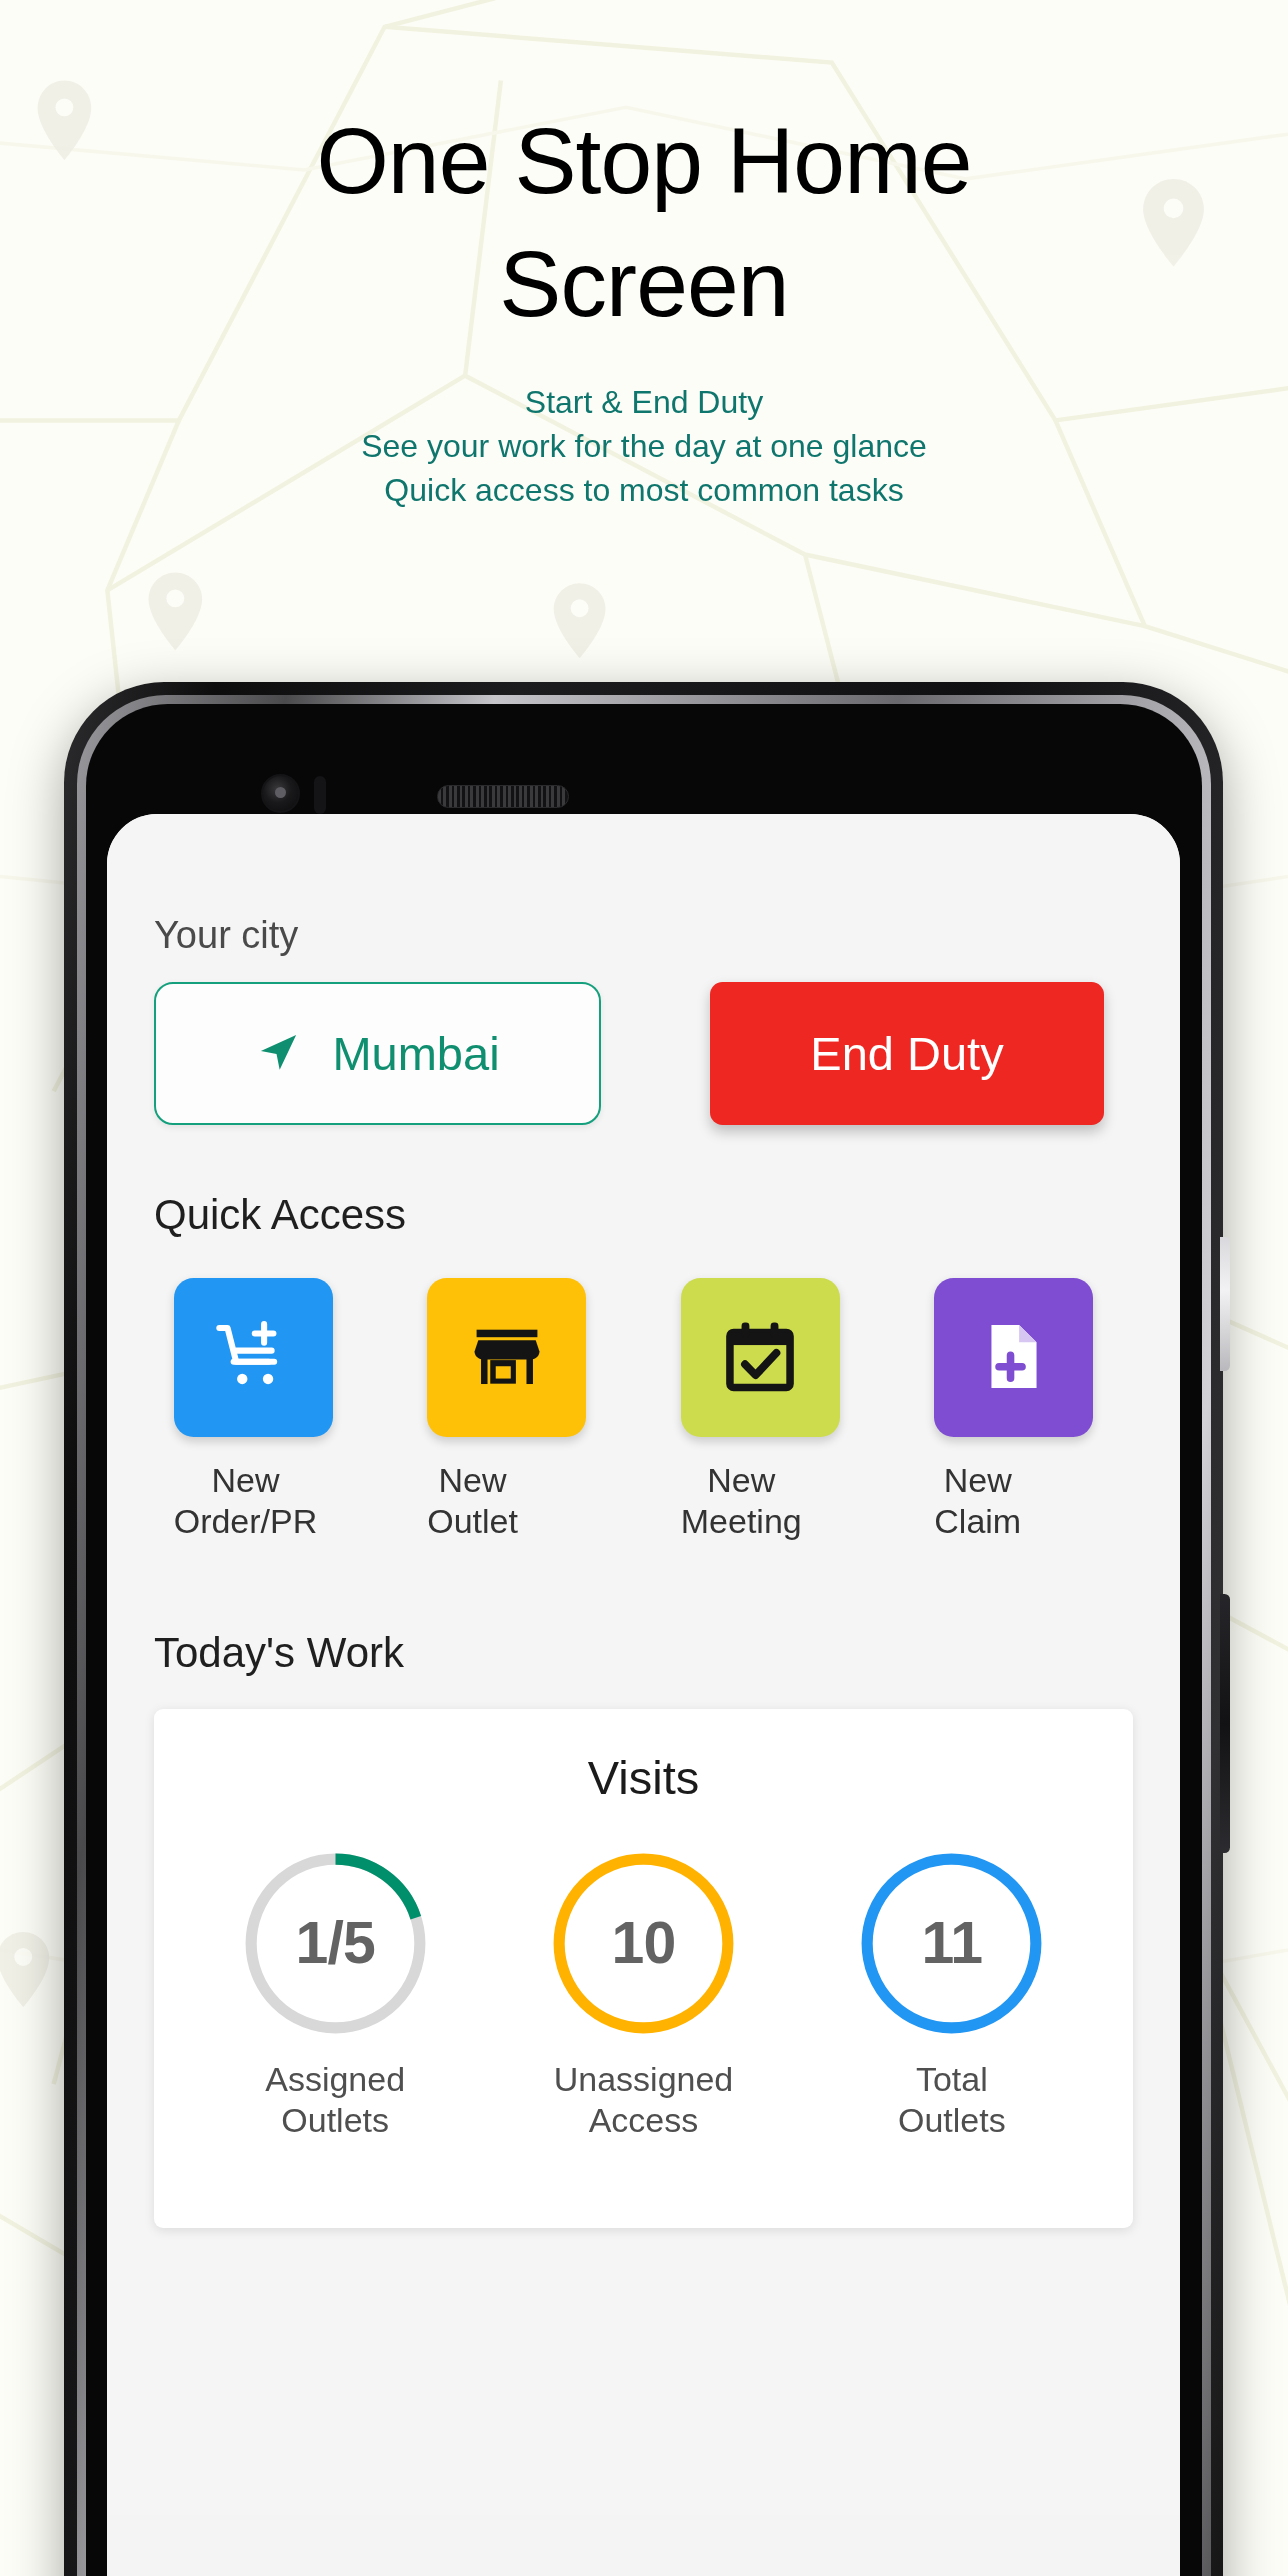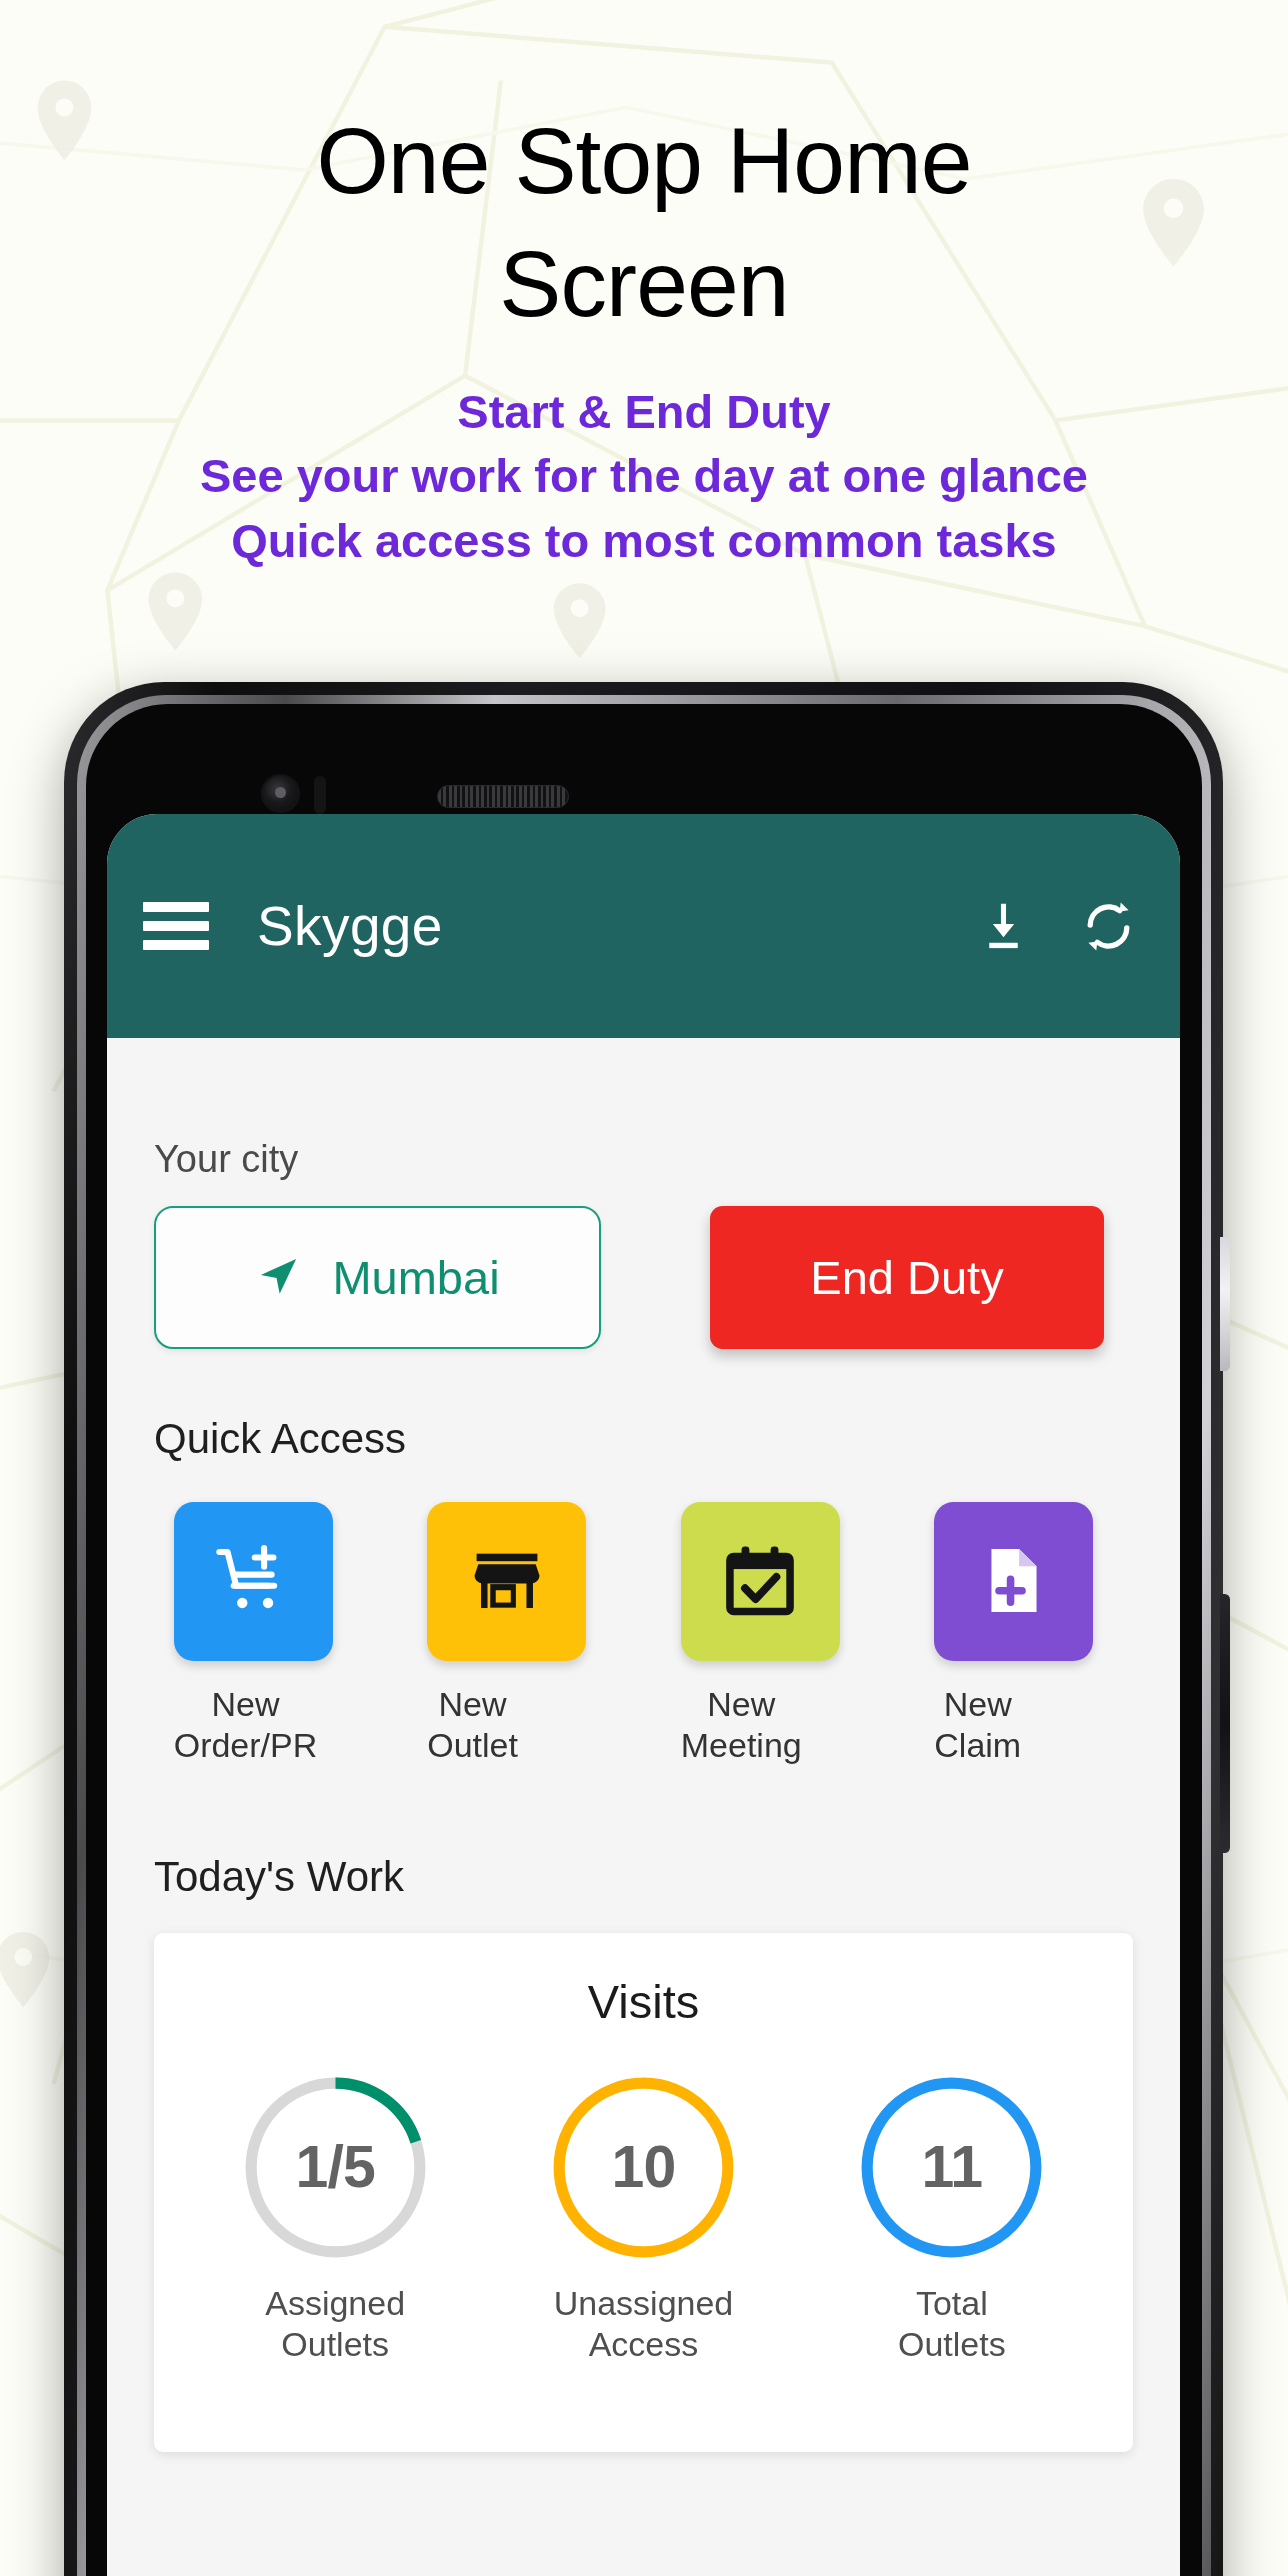--- a/index.html
+++ b/index.html
@@ -38,24 +38,24 @@
   .promo-title {
     font-size: 93px;
     line-height: 1.32;
     font-weight: 400;
     color: #000;
     letter-spacing: -0.9px;
     padding-top: 88px;
     white-space: pre-line;
   }
   .promo-sub {
-    font-size: 47px;
+    font-size: 32px;
     line-height: 1.38;
-    font-weight: 700;
-    color: #6d28d9;
+    font-weight: 400;
+    color: #0f766e;
     padding-top: 34px;
     white-space: pre-line;
   }
 
   
   .phone {
     position: absolute;
     left: 64px;
     top: 682px;
     width: 1159px;
@@ -322,44 +322,20 @@
     <div class="cam-lens"></div>
     <div class="cam-dot"></div>
     <div class="cam-bar"></div>
     <div class="speaker"></div>
   </div>
   <div class="side-btn-power"></div>
   <div class="side-btn-vol"></div>
 
   <div class="phone-screen">
 
-    <div class="appbar">
-      <div class="hamburger">
-        <span></span>
-          <span></span>
-          <span></span>
-      </div>
-      <div class="app-title">Skygge</div>
-      <div class="appbar-actions">
-        <div class="icon-btn">
-          <svg width="61" height="61" viewBox="0 0 24 24" fill="#ffffff">
-            <path d="M11 3h2v8h3.2L12 16.2 7.8 11H11V3z"></path>
-            <rect x="6.4" y="18.4" width="11.2" height="2.1"></rect>
-          </svg>
-        </div>
-        <div class="icon-btn">
-          <svg width="61" height="61" viewBox="0 0 24 24" fill="none" stroke="#ffffff" stroke-width="2.1">
-            <path d="M19.2 12.6a7.2 7.2 0 0 1-11.6 5.6" stroke-linecap="round"></path>
-            <path d="M4.8 11.4a7.2 7.2 0 0 1 11.6-5.6" stroke-linecap="round"></path>
-            <path d="M16.8 2.6l-0.4 3.5 3.5-0.5" fill="#ffffff" stroke="none"></path>
-            <path d="M7.2 21.4l0.4-3.5-3.5 0.5" fill="#ffffff" stroke="none"></path>
-          </svg>
-        </div>
-      </div>
-    </div>
 
     <div class="app-body">
 
       <div class="field-label">Your city</div>
 
       <div class="duty-row">
         <div class="city-btn">
           <span>
             <svg width="47" height="47" viewBox="0 0 24 24" fill="#0f8f6f">
               <path d="M21 3L3 11.2l8 1.6 1.6 8L21 3z"></path>

